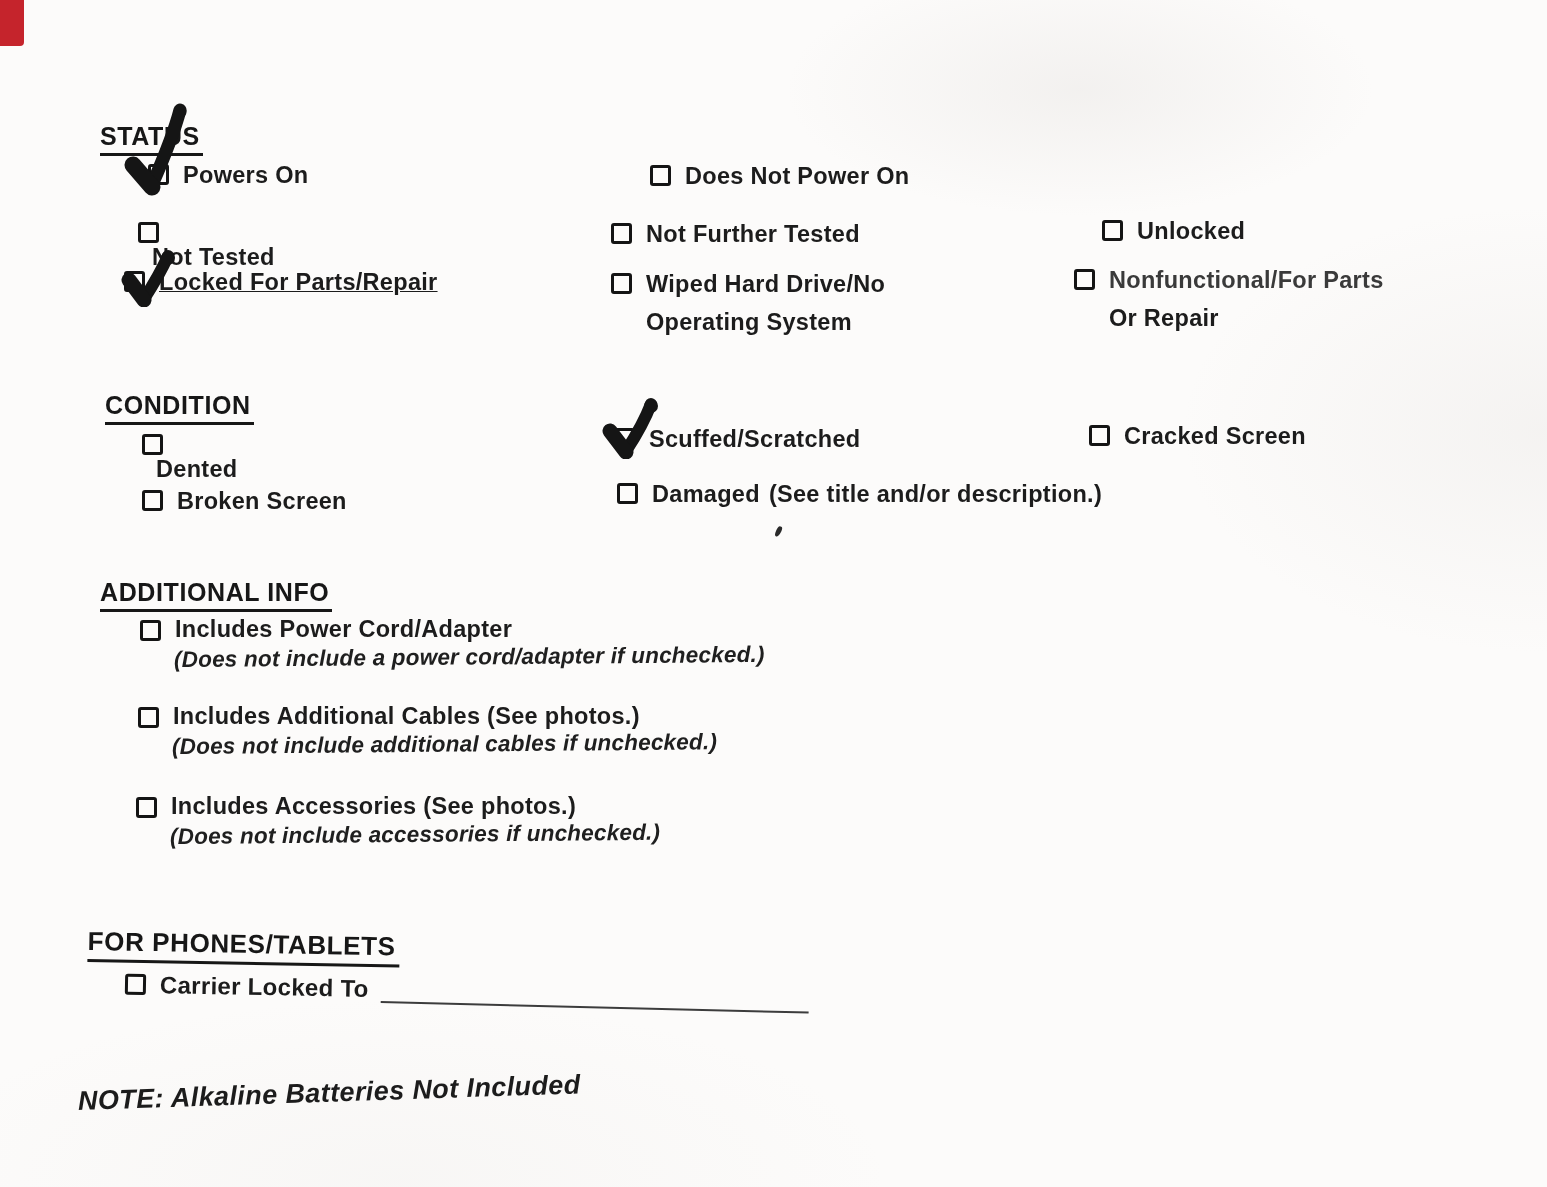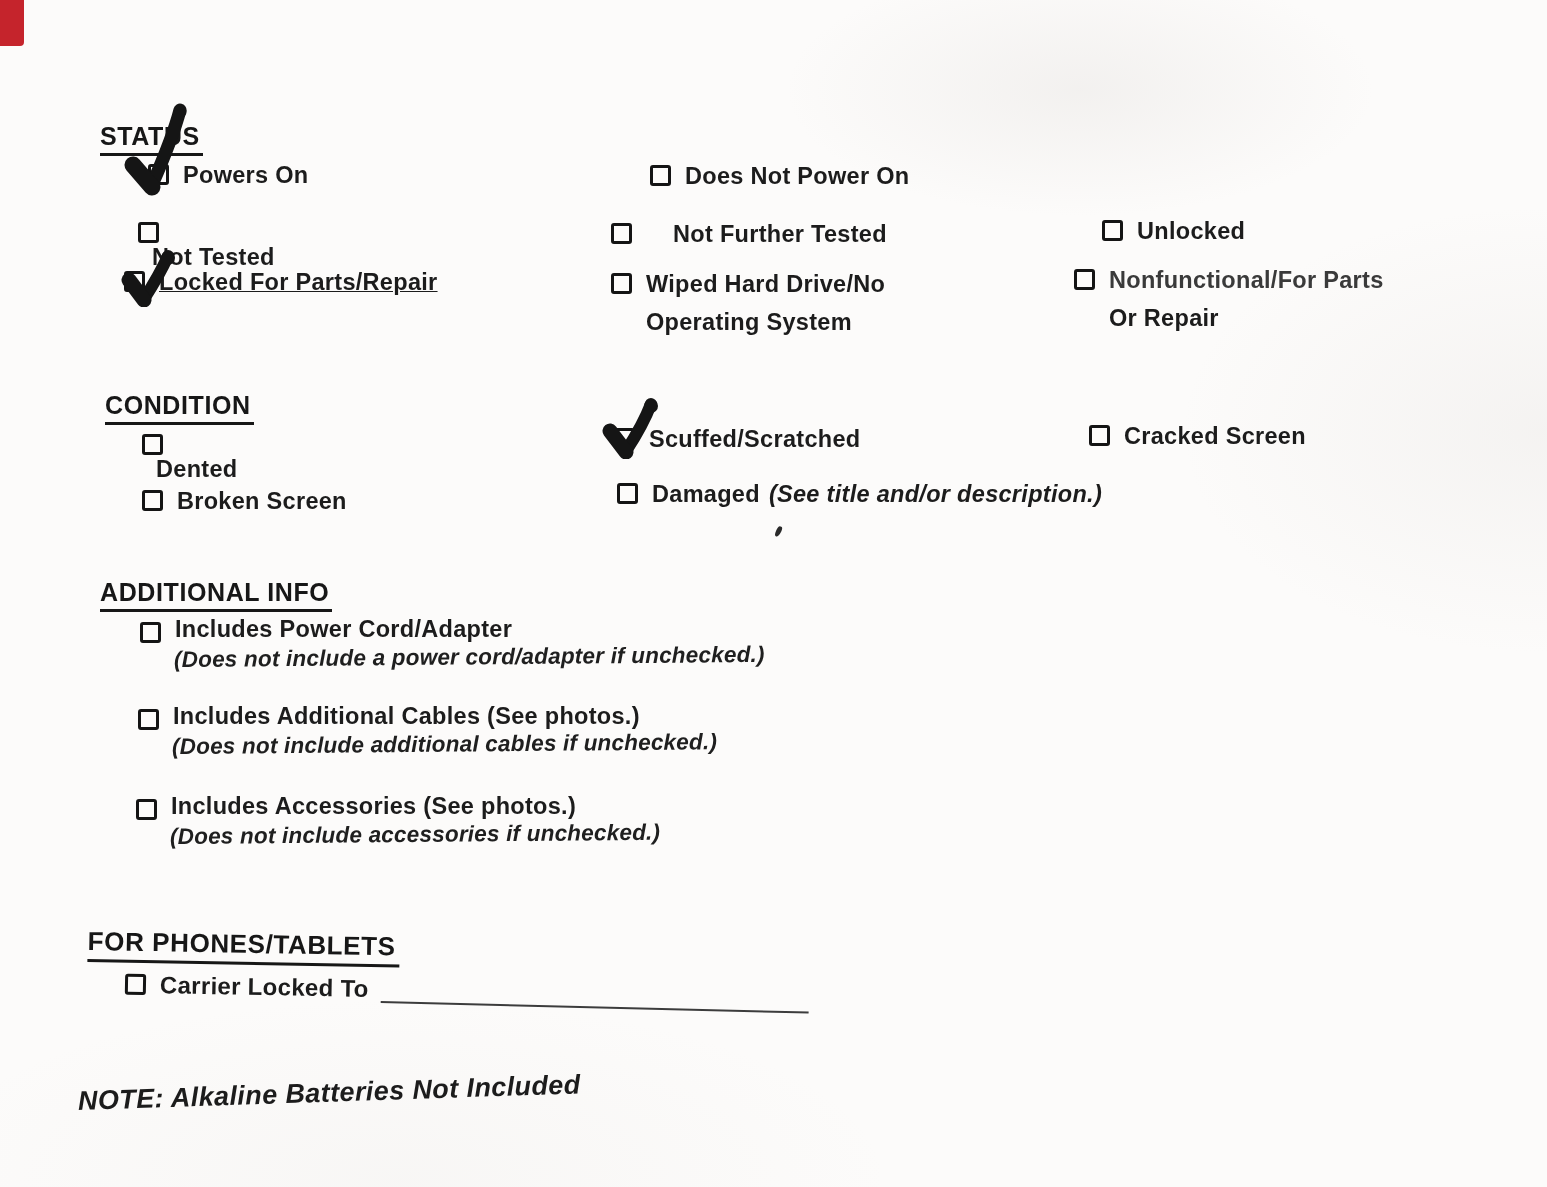--- a/index.html
+++ b/index.html
@@ -31,29 +31,29 @@
   }
   .cb{
     flex:0 0 auto;width:15px;height:15px;margin-top:3px;
     border:3px solid #141414;border-radius:3px;background:transparent;
   }
   .lblwrap{margin-left:14px;}
   .lbl{
     font-weight:700;font-size:23.5px;line-height:28px;letter-spacing:.3px;color:#1c1c1c;
   }
   .l2{display:block;margin-top:10px;}
-  .lbl.it{font-style:italic;margin-left:9px;}
+  .lbl.it{margin-left:9px;}
   .faded{color:#3a3a3a;}
   .subnote{
     margin:4px 0 0 34px;
     font-weight:700;font-style:italic;font-size:22.5px;letter-spacing:.2px;color:#1f1f1f;
     transform:rotate(-0.5deg);transform-origin:left center;white-space:nowrap;
   }
   .ai-item{position:absolute;}
-  .row{display:flex;align-items:flex-end;}
+  .row{display:flex;align-items:center;}
   .check{position:absolute;z-index:5;}
   .check path{stroke:#151515;fill:none;stroke-linecap:round;}
   .check circle{fill:#151515;}
   .phones{position:absolute;left:88px;top:926px;transform:rotate(1deg);transform-origin:left top;}
   .phones .heading-inline{
     position:static;display:inline-block;
     font-weight:700;font-size:26px;letter-spacing:.6px;color:#171717;
     border-bottom:3px solid #171717;padding:0 4px 2px 0;white-space:nowrap;
   }
   .phones .row{margin:8px 0 0 38px;align-items:flex-end;}
@@ -92,21 +92,21 @@
   </div>
   <div class="item" style="left:124px;top:268px;text-decoration:underline;">
     <span class="cb"></span>
     <span class="lblwrap"><span class="lbl">Locked For Parts/Repair</span></span>
   </div>
 
   <div class="item" style="left:611px;top:162px;padding-left:39px;">
     <span class="cb"></span>
     <span class="lblwrap"><span class="lbl">Does Not Power On</span></span>
   </div>
-  <div class="item" style="left:611px;top:220px;gap:27px;">
+  <div class="item" style="left:611px;top:220px;">
     <span class="cb"></span>
     <span class="lblwrap"><span class="lbl">Not Further Tested</span></span>
   </div>
   <div class="item" style="left:611px;top:270px;">
     <span class="cb"></span>
     <span class="lblwrap">
       <span class="lbl">Wiped Hard Drive/No</span>
       <span class="lbl l2">Operating System</span>
     </span>
   </div>

